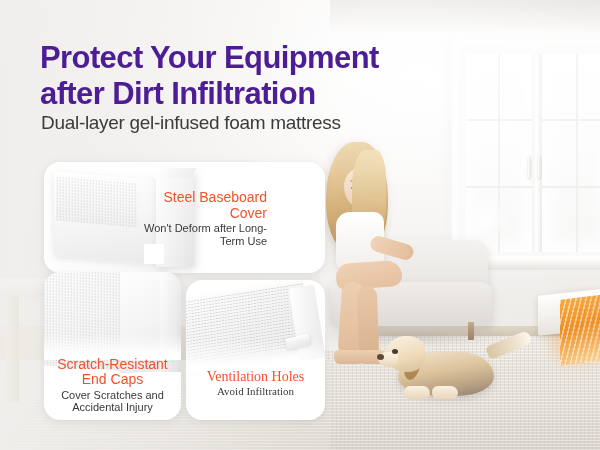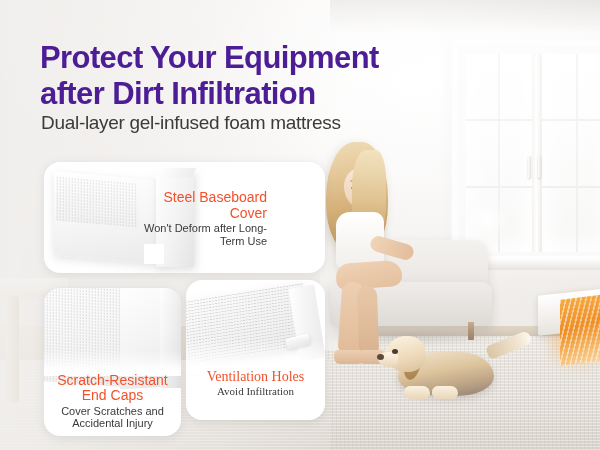--- a/index.html
+++ b/index.html
@@ -296,21 +296,21 @@
 
   
   .card {
     position:absolute;
     background:#ffffff;
     border-radius:16px;
     overflow:hidden;
     box-shadow:0 2px 10px rgba(120,115,110,.16);
   }
   .card-1 { left:44px; top:162px; width:281px; height:111px; }
-  .card-2 { left:44px; top:288px; width:137px; height:148px; }
+  .card-2 { left:44px; top:272px; width:137px; height:148px; }
   .card-3 { left:186px; top:280px; width:139px; height:140px;font-family:Liberation Serif, serif; }
 
   .card-text { position:absolute; text-align:center; width:100%; }
   .t-title {
     color:#f4502a;
     font-size:14px;
     line-height:1.12;
     font-weight:normal;
   }
   .t-sub {

